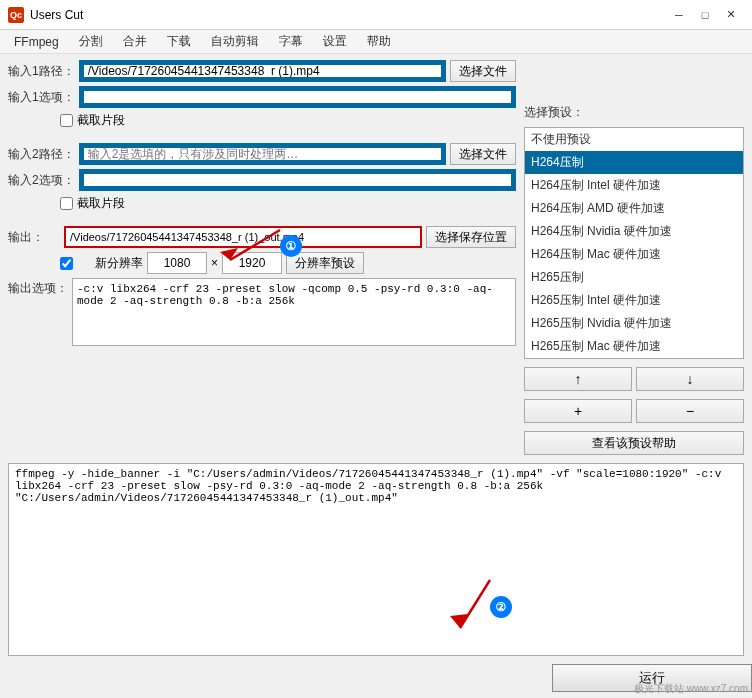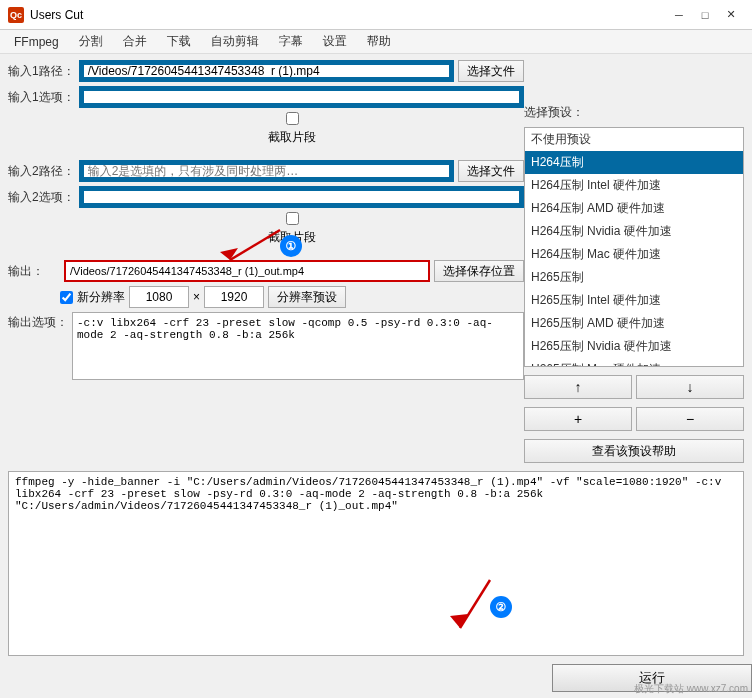--- a/index.html
+++ b/index.html
@@ -77,20 +77,21 @@
       display: flex;
       height: calc(698px - 30px - 24px);
       background: #f0f0f0;
       flex-direction: column;
     }
 
     .top-section {
       display: flex;
       flex: 0 0 auto;
       padding: 6px 8px 4px 8px;
+      gap: 8px;
     }
 
     .left-panel {
       flex: 1;
       display: flex;
       flex-direction: column;
       gap: 4px;
     }
 
     .right-panel {
@@ -133,21 +134,20 @@
       font-size: 12px;
       white-space: nowrap;
       font-family: inherit;
     }
 
     .checkbox-row {
       display: flex;
       align-items: center;
       gap: 4px;
       padding-left: 52px;
-      flex-direction: column;
     }
 
     .section-gap {
       height: 6px;
     }
 
     .output-row {
       display: flex;
       align-items: center;
       gap: 4px;
@@ -384,21 +384,21 @@
         <div class="section-gap"></div>
 
         <div class="output-row form-row">
           <span class="form-label">输出：</span>
           <input class="form-input output-input-highlight" type="text" style="font-size: 11px;" value="/Videos/71726045441347453348_r (1)_out.mp4">
           <button class="btn">选择保存位置</button>
         </div>
 
         <div class="resolution-row form-row">
           <input type="checkbox" checked="" style="margin-left: 52px;">
-          <span style="margin-left:0;">新分辨率</span>
+          <span style="margin-left:18px;">新分辨率</span>
           <input class="resolution-input" type="text" value="1080" style="">
           <span>×</span>
           <input class="resolution-input" type="text" value="1920" style="">
           <button class="btn">分辨率预设</button>
         </div>
 
         <div class="output-options-area form-row" style="align-items:flex-start;">
           <span class="form-label" style="padding-top:2px;">输出选项：</span>
           <textarea class="output-textarea" style="">-c:v libx264 -crf 23 -preset slow -qcomp 0.5 -psy-rd 0.3:0 -aq-mode 2 -aq-strength 0.8 -b:a 256k</textarea>
         </div>
@@ -411,21 +411,20 @@
 
         <div class="preset-list" id="preset-list">
             <div class="preset-item">不使用预设</div>
             <div class="preset-item selected">H264压制</div>
             <div class="preset-item">H264压制 Intel 硬件加速</div>
             <div class="preset-item">H264压制 AMD 硬件加速</div>
             <div class="preset-item">H264压制 Nvidia 硬件加速</div>
             <div class="preset-item">H264压制 Mac 硬件加速</div>
             <div class="preset-item">H265压制</div>
             <div class="preset-item">H265压制 Intel 硬件加速</div>
-            <div class="preset-item">H265压制 AMD 硬件加速</div>
             <div class="preset-item">H265压制 Nvidia 硬件加速</div>
             <div class="preset-item">H265压制 Mac 硬件加速</div>
           </div>
 
         <div class="preset-arrows">
           <button class="arrow-btn">↑</button>
           <button class="arrow-btn">↓</button>
         </div>
 
         <div class="preset-add-remove">

